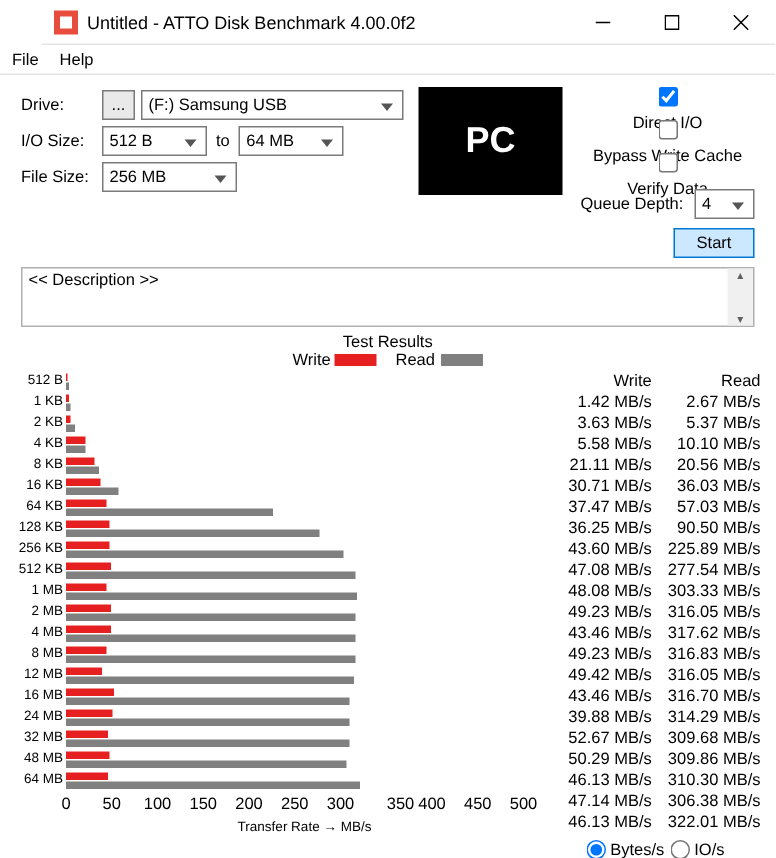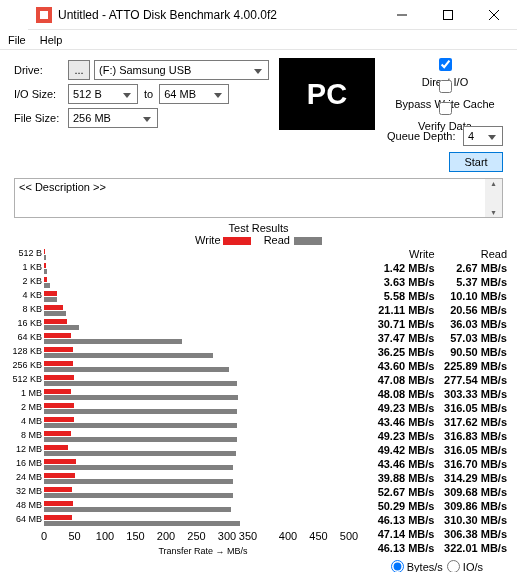--- a/index.html
+++ b/index.html
@@ -8,21 +8,21 @@
 .titlebar .icon { width: 16px; height: 16px; background: #e74c3c; margin-right: 6px; display: flex; align-items: center; justify-content: center; }
 .titlebar .icon svg { width: 10px; height: 10px; fill: #fff; }
 .titlebar .title { flex: 1; font-size: 12px; color: #000; }
 .winbtns { display: flex; }
 .winbtn { width: 46px; height: 30px; display: flex; align-items: center; justify-content: center; color: #000; }
 .menubar { height: 20px; display: flex; align-items: center; padding-left: 8px; gap: 14px; border-bottom: 1px solid #e5e5e5; }
 .menubar span { font-size: 11px; }
 .controls { padding: 8px 14px 6px 14px; display: flex; }
 .controls-left { width: 260px; }
 .controls-right { flex: 1; padding-left: 10px; display: flex; }
-.pcbox { width: 96px; height: 72px; background: #000; color: #fff; display: flex; align-items: center; justify-content: center; font-size: 29px; font-weight: bold; margin-right: 12px; }
+.pcbox { width: 96px; height: 72px; background: #000; color: #fff; display: flex; align-items: center; justify-content: center; font-size: 24px; font-weight: bold; margin-right: 12px; }
 .opts { flex: 1; }
 .row { display: flex; align-items: center; height: 24px; }
 .lbl { width: 54px; font-size: 11px; color: #000; }
 .select { border: 1px solid #7a7a7a; background: #fff; height: 20px; display: flex; align-items: center; padding: 0 4px; font-size: 11px; position: relative; }
 .select::after { content: ""; position: absolute; right: 6px; top: 8px; border-left: 4px solid transparent; border-right: 4px solid transparent; border-top: 5px solid #555; }
 .btn3d { width: 22px; height: 20px; border: 1px solid #7a7a7a; background: #e9e9e9; text-align: center; line-height: 18px; margin-right: 4px; }
 .chk { display: flex; align-items: center; gap: 5px; height: 22px; font-size: 11px; flex-direction: column; }
 .chk input { width: 13px; height: 13px; }
 .startbtn { width: 54px; height: 20px; border: 1px solid #0078d7; background: #cce8ff; text-align: center; line-height: 18px; margin-top: 4px; }
 .descwrap { margin: 0 14px 2px 14px; border: 1px solid #b0b0b0; background: #fff; height: 40px; display: flex; }
@@ -40,21 +40,21 @@
 .barrow { height: 14px; position: relative; }
 .ylabel { position: absolute; left: -34px; width: 32px; text-align: right; font-size: 9px; top: 0; }
 .bar-w { position: absolute; height: 5px; top: 1px; left: 0; background: #e62020; }
 .bar-r { position: absolute; height: 5px; top: 7px; left: 0; background: #808080; }
 .xaxis { display: flex; margin-top: 2px; font-size: 9px; position: relative; height: 14px; }
 .xaxis span { position: absolute; transform: translateX(-50%); }
 .xaxislbl { text-align: center; font-size: 9px; margin-top: 2px; }
 .numcol { width: 145px; font-size: 10px; }
 .numcol .hdr { display: flex; font-size: 11px; margin-bottom: 2px; }
 .numcol .hdr > div { flex: 1; text-align: right; }
-.numrow { display: flex; height: 14px; font-weight: bold; }
+.numrow { display: flex; height: 14px; }
 .numrow > div { flex: 1; text-align: right; }
 .radios { display: flex; justify-content: flex-end; gap: 4px; padding: 4px 24px 0 0; font-size: 11px; }
 .radios label { display: flex; align-items: center; gap: 3px; }
 </style>
 </head>
 <body>
 
 <div class="titlebar">
   <div class="icon">
       <svg viewBox="0 0 10 10">
@@ -260,21 +260,21 @@
           </div>
         </div>
       <div class="xaxis" id="xaxis">
           <span style="left: 0px;">0</span>
           <span style="left: 30.5px;">50</span>
           <span style="left: 61px;">100</span>
           <span style="left: 91.5px;">150</span>
           <span style="left: 122px;">200</span>
           <span style="left: 152.5px;">250</span>
           <span style="left: 183px;">300</span>
-          <span style="left: 204px;">350</span>
+          <span style="left: 223px;">350</span>
           <span style="left: 244px;">400</span>
           <span style="left: 274.5px;">450</span>
           <span style="left: 305px;">500</span>
         </div>
       <div class="xaxislbl">Transfer Rate → MB/s</div>
     </div>
     <div class="numcol">
       <div class="hdr">
         <div>Write</div>
         <div>Read</div>

